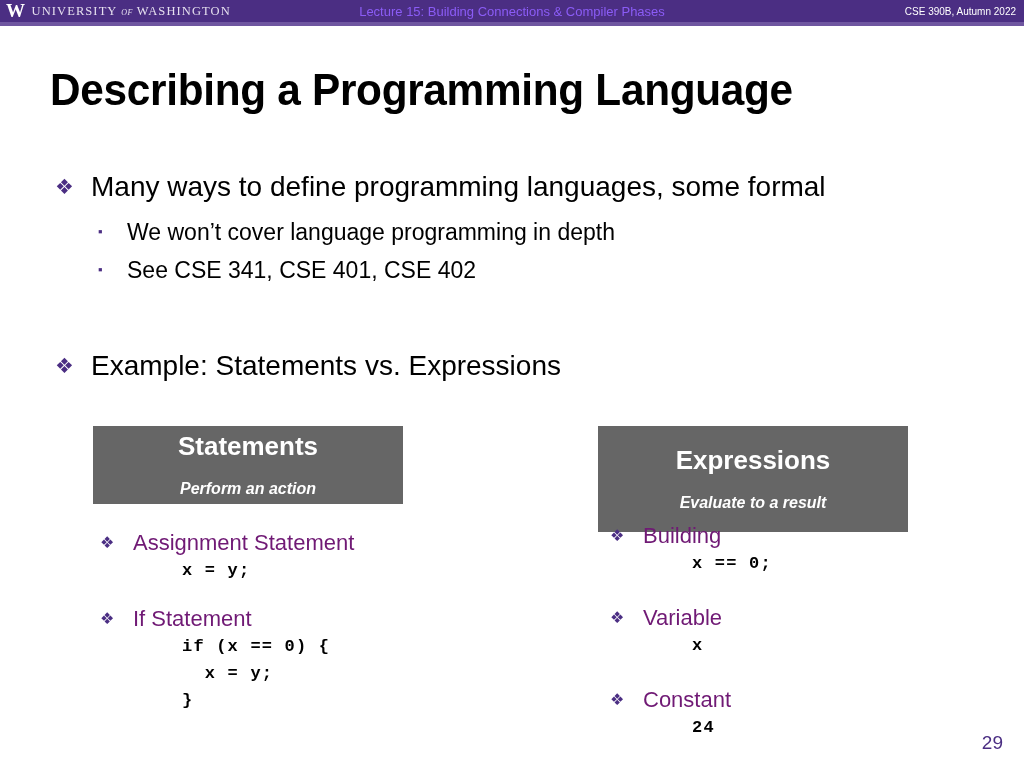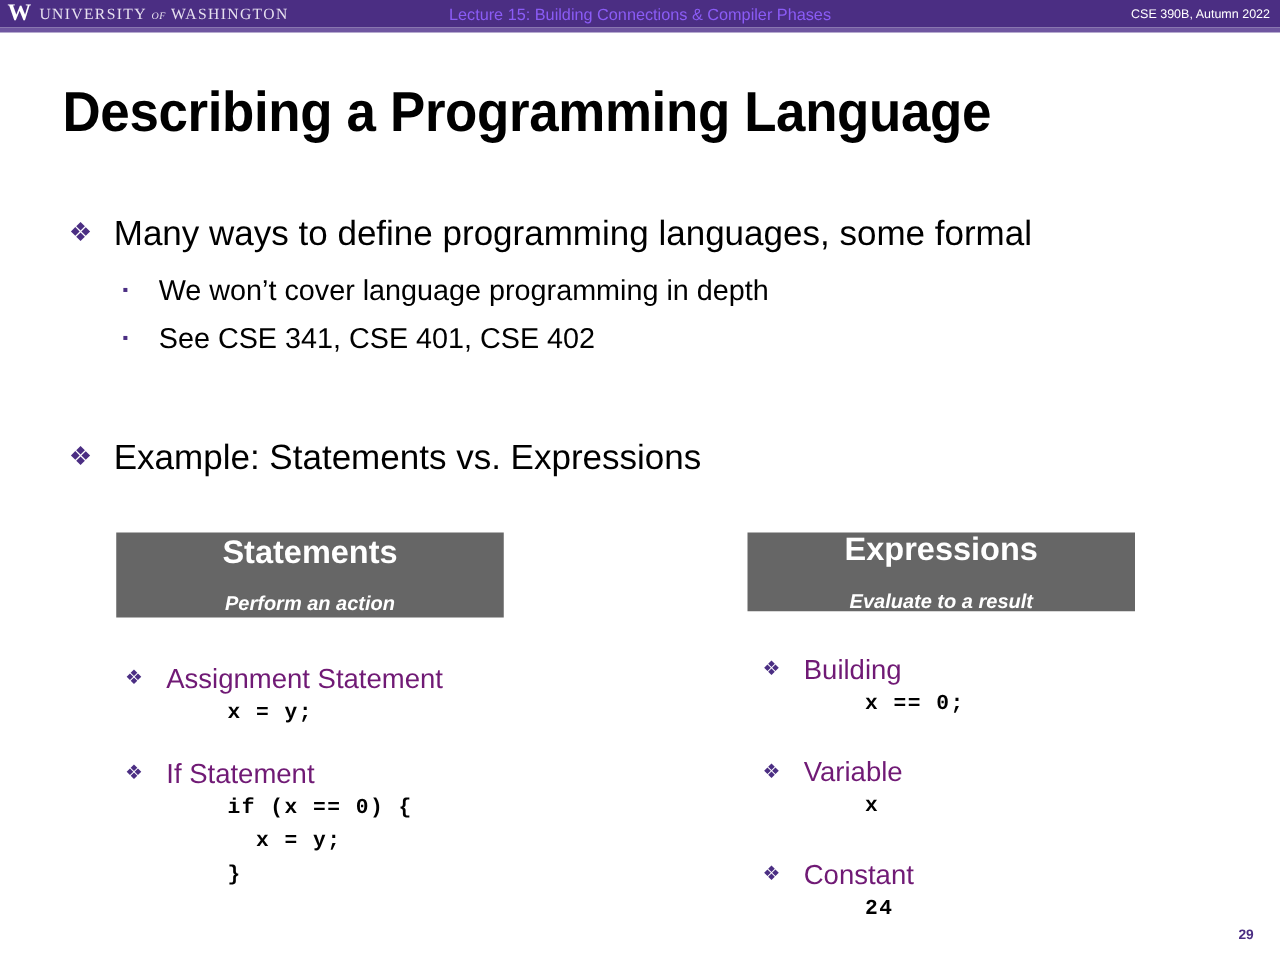--- a/index.html
+++ b/index.html
@@ -190,22 +190,22 @@
     letter-spacing: 1.2px;
     white-space: pre;
   }
 
   
   .slide-number {
     position: absolute;
     right: 21px;
     bottom: 14px;
     color: #4b2e83;
-    font-size: 11px;
-    font-weight: bold;
+    font-size: 19px;
+    font-weight: normal;
   }
 </style>
 </head>
 <body>
 
 <div class="header-bar"></div>
 <div class="header-underline"></div>
 
 <div class="uw-brand">
   <span class="uw-w">W</span>
@@ -234,21 +234,21 @@
 <div class="bullet-l2" style="left:98px; top:255px;">
   <span class="marker">▪</span>
   <span class="text">See CSE 341, CSE 401, CSE 402</span>
 </div>
 
 <div class="bullet-l1" style="left:55px; top:349px;">
   <span class="marker">❖</span>
   <span class="text">Example: Statements vs. Expressions</span>
 </div>
 
-<div class="cmp-box" style="left:93px; top:426px; width:310px; height:68px;">
+<div class="cmp-box" style="left:93px; top:426px; width:310px; height:78px;">
   <div class="cmp-title">Statements</div>
   <div class="cmp-sub">Perform an action</div>
 </div>
 
 <div class="col-item" style="left:100px; top:529px;">
   <div class="row">
     <span class="marker">❖</span>
     <span class="label">Assignment Statement</span>
   </div>
   <div class="code" style="margin-left:82px;">x = y;</div>
@@ -257,21 +257,21 @@
 <div class="col-item" style="left:100px; top:605px;">
   <div class="row">
     <span class="marker">❖</span>
     <span class="label">If Statement</span>
   </div>
   <div class="code" style="margin-left:82px;">if (x == 0) {
   x = y;
 }</div>
 </div>
 
-<div class="cmp-box" style="left:598px; top:426px; width:310px; height:63px;">
+<div class="cmp-box" style="left:598px; top:426px; width:310px; height:106px;">
   <div class="cmp-title">Expressions</div>
   <div class="cmp-sub">Evaluate to a result</div>
 </div>
 
 <div class="col-item" style="left:610px; top:522px;">
   <div class="row">
     <span class="marker">❖</span>
     <span class="label">Building</span>
   </div>
   <div class="code" style="margin-left:82px;">x == 0;</div>

